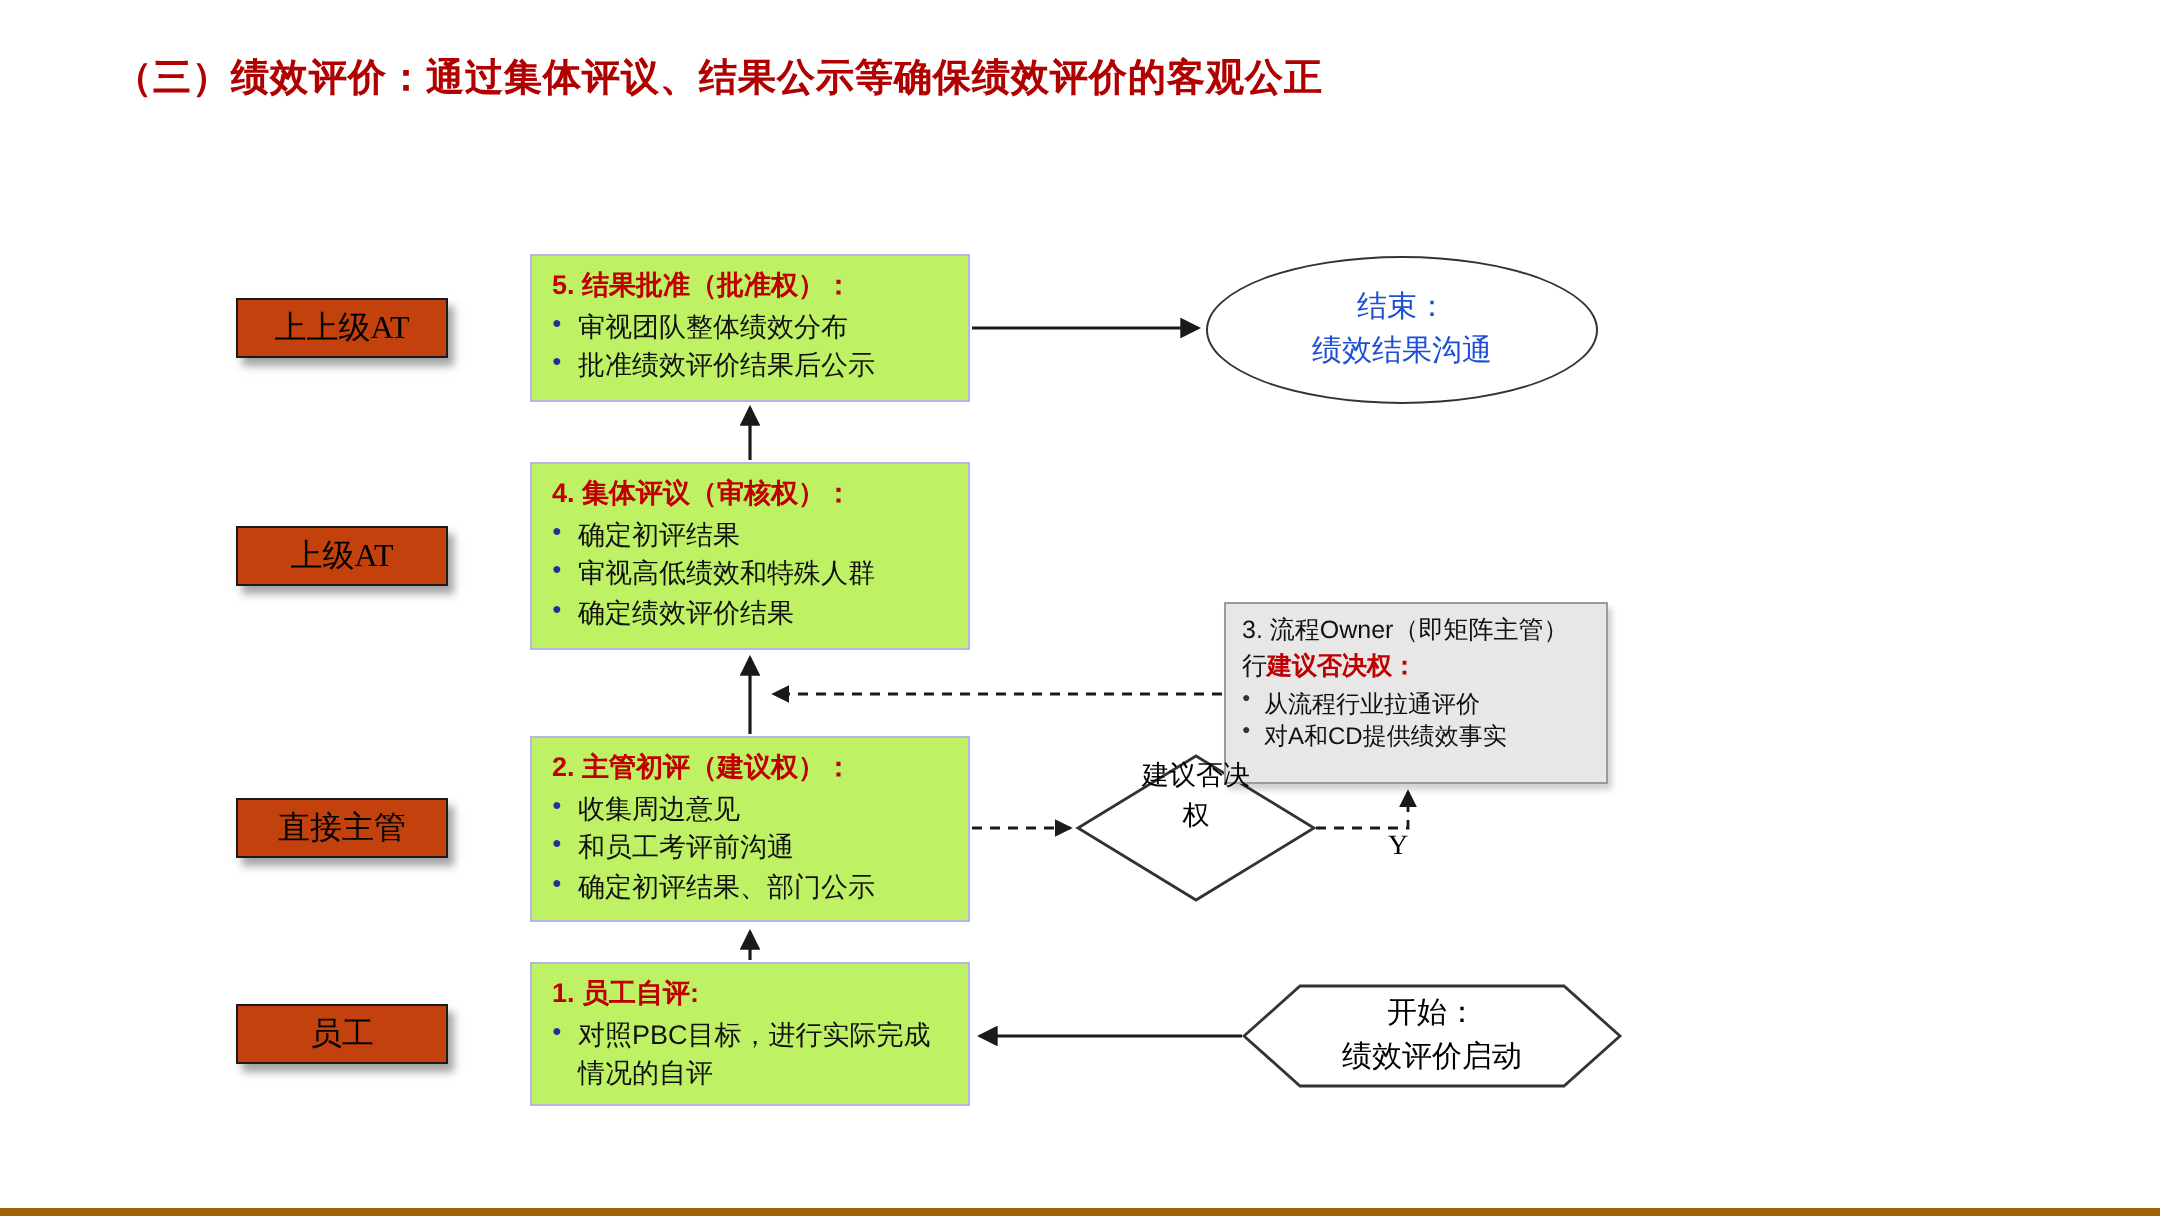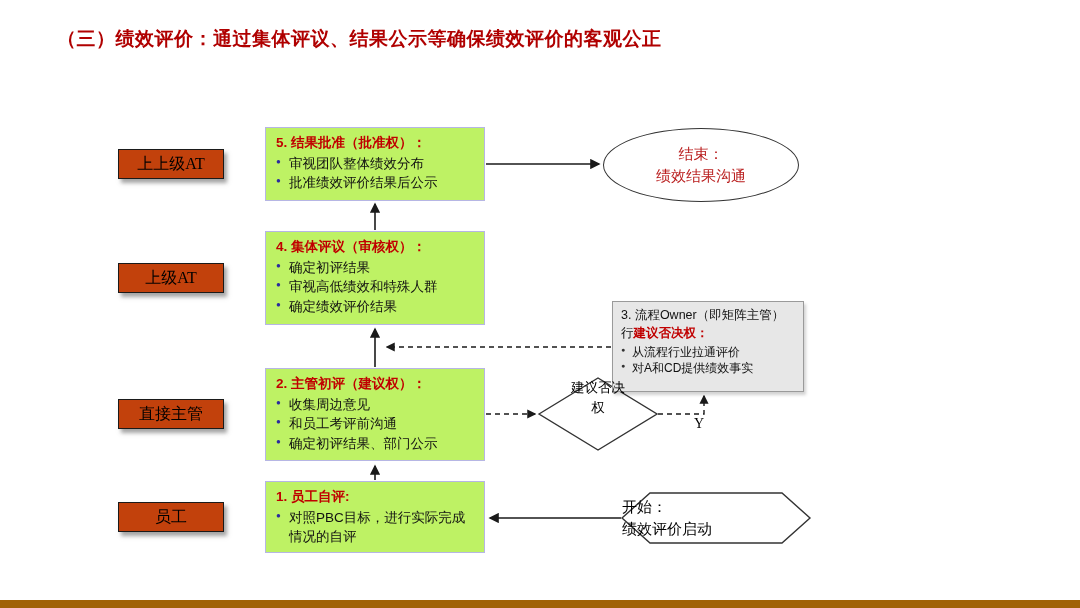--- a/index.html
+++ b/index.html
@@ -1,49 +1,49 @@
 <!DOCTYPE html>
 <html><head>
 <meta charset="utf-8">
 <style>
   *{box-sizing:border-box}
   html,body{margin:0;padding:0}
   body{width:1080px;height:608px;background:#fff;font-family:"Liberation Sans",sans-serif}
-  .slide{position:relative;width:1080px;height:608px;background:#fff;overflow:hidden;border-bottom:8px solid #a16207}
+  .slide{position:relative;width:1080px;height:608px;background:#fff;overflow:hidden;border-bottom:4px solid #a16207}
   .title{position:absolute;left:57px;top:26px;font-size:19px;font-weight:bold;color:#b00000;letter-spacing:.5px;z-index:2}
   .connectors{position:absolute;left:0;top:0;z-index:1}
   .solid{stroke:#1a1a1a;stroke-width:1.6}
   .dash{stroke:#1a1a1a;stroke-width:1.4;stroke-dasharray:5 4;fill:none}
   .shape{fill:#ffffff;stroke:#333;stroke-width:1.4}
   .role{position:absolute;left:118px;width:106px;height:30px;background:#c2410c;border:1.4px solid #1a1a1a;
         box-shadow:3px 4px 4px rgba(90,90,90,.55);display:flex;align-items:center;justify-content:center;
         font-family:"Liberation Serif",serif;font-size:16px;color:#000;z-index:2}
   .role-1{top:149px}.role-2{top:263px}.role-3{top:399px}.role-4{top:502px}
   .step{position:absolute;left:265px;width:220px;background:#bef264;border:1px solid #b6b6e4;
         padding:5px 8px 4px 10px;z-index:2}
   .step-5{top:127px;height:74px}.step-4{top:231px;height:94px}.step-2{top:368px;height:93px}.step-1{top:481px;height:72px}
   .step .t{font-size:13.5px;font-weight:bold;color:#c00000;line-height:1.45}
   .step ul{margin:1px 0 0;padding:0;list-style:none}
   .step li{position:relative;padding-left:13px;font-size:13.5px;line-height:1.45;color:#111}
   .step li::before{content:"●";position:absolute;left:0;top:2px;font-size:8px;color:#2b2b9e}
   .terminal-end{position:absolute;left:603px;top:128px;width:196px;height:74px;border:1.4px solid #333;border-radius:50%;
         background:#fff;display:flex;flex-direction:column;align-items:center;justify-content:center;
-        font-family:"Liberation Serif",serif;font-size:15px;line-height:1.5;color:#b91c1c;z-index:2;text-align:center}
+        font-family:"Liberation Serif",serif;font-size:15px;line-height:1.5;color:#1d4ed8;z-index:2;text-align:center}
   .note{position:absolute;left:612px;top:301px;width:192px;height:91px;background:#e7e7e7;border:1px solid #9a9a9a;
         box-shadow:2px 3px 3px rgba(0,0,0,.18);padding:5px 8px 20px 8px;z-index:2}
   .note .t{font-size:12.5px;line-height:1.42;color:#111}
   .note .hl{font-weight:bold;color:#c00000}
   .note ul{margin:1px 0 0;padding:0;list-style:none}
   .note li{position:relative;padding-left:11px;font-size:12px;line-height:1.4;color:#111}
   .note li::before{content:"●";position:absolute;left:0;top:1px;font-size:7px;color:#333}
   .diamond-label{position:absolute;left:539px;top:378px;width:118px;text-align:center;font-size:13.5px;line-height:1.45;
         color:#000;z-index:2}
   .diamond-label span{display:block}
   .yes-label{position:absolute;left:694px;top:416px;font-size:14px;font-family:"Liberation Serif",serif;color:#000;z-index:2}
-  .hex-label{position:absolute;left:622px;top:497px;width:188px;text-align:left;font-family:"Liberation Serif",serif;
+  .hex-label{position:absolute;left:622px;top:497px;width:188px;text-align:center;font-family:"Liberation Serif",serif;
         font-size:15px;line-height:1.45;color:#000;z-index:2}
   .hex-label span{display:block}
 </style>
 </head>
 <body>
 
 <div class="slide">
 
   <div class="title">（三）绩效评价：通过集体评议、结果公示等确保绩效评价的客观公正</div>
 

